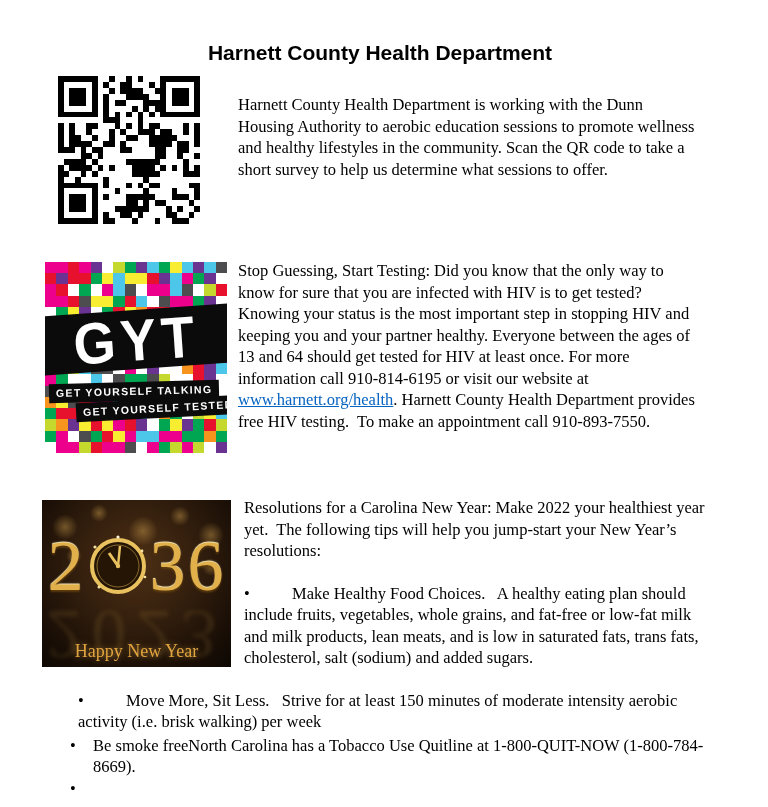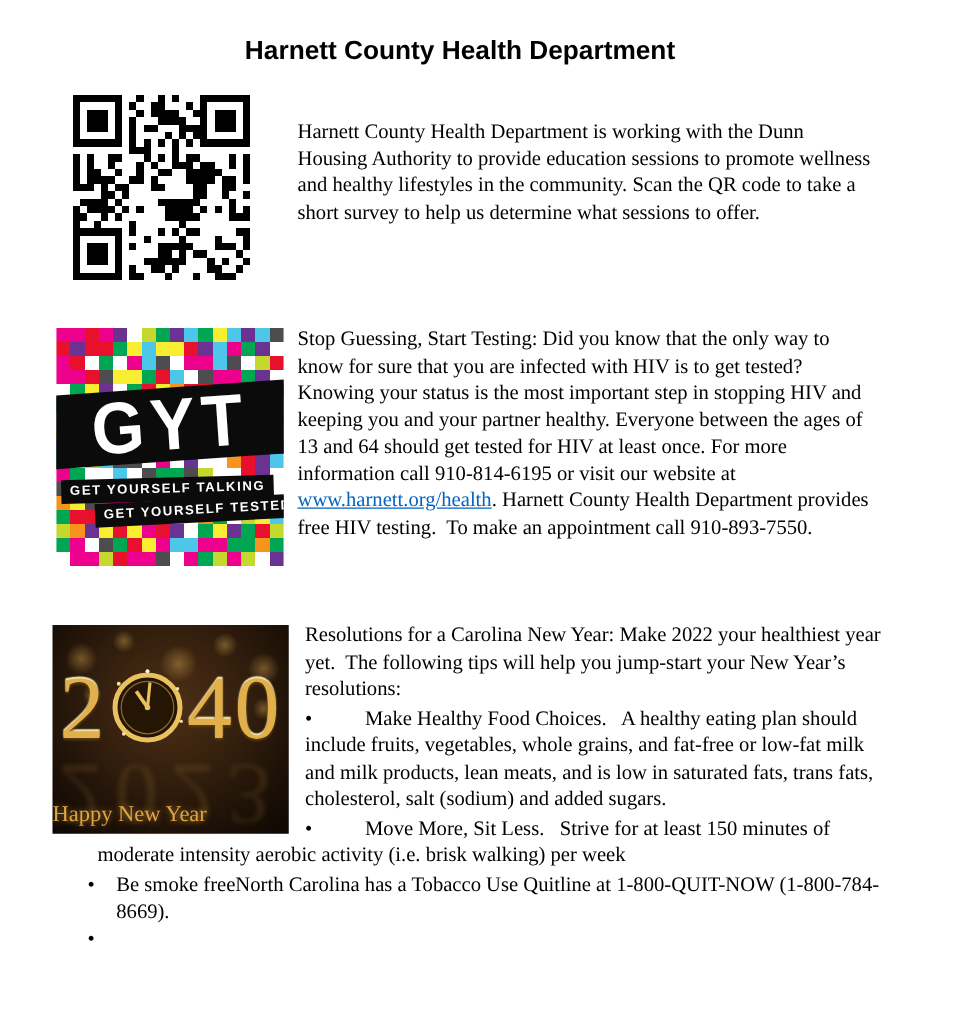--- a/index.html
+++ b/index.html
@@ -2,21 +2,21 @@
 <html><head>
 <meta charset="utf-8">
 <style>
   html,body{margin:0;padding:0}
   body{
     width:768px;height:807px;background:#ffffff;position:relative;overflow:hidden;
     font-family:"Liberation Serif",serif;color:#000;
   }
   .abs{position:absolute}
   .title{
-    left:42px;top:28px;width:652px;margin:0;text-align:center;
+    left:42px;top:28px;width:652px;margin:12px;text-align:center;
     font-family:"Liberation Sans",sans-serif;font-weight:bold;font-size:21px;line-height:26px;
   }
   .para{font-size:16.5px;line-height:21.5px;margin:0;white-space:pre-wrap}
   .para b{font-weight:normal}
   a.doclink{color:#0563C1;text-decoration:underline;cursor:pointer}
 
   
   #qr{left:58px;top:76px;width:142px;height:148px}
   #qr svg{display:block}
   #s1text{left:238px;top:94px;width:460px}
@@ -54,24 +54,24 @@
   .ny-year .d{
     font-size:72px;line-height:72px;font-family:"Liberation Serif",serif;
     color:#e2b04a;text-shadow:0 2px 2px #5d3c0e,0 -1px 1px #fdf0bb;letter-spacing:2px;
   }
   .ny-reflect{
     position:absolute;top:99px;left:0;right:0;text-align:center;
     font-size:70px;line-height:70px;color:#caa04a;opacity:.14;
     transform:scaleY(-1);filter:blur(2px);letter-spacing:10px;
   }
   .ny-caption{
-    position:absolute;bottom:5px;left:0;right:0;
+    position:absolute;bottom:5px;left:0;right:0;text-align:center;
     font-size:18px;color:#e2a43e;text-shadow:0 0 6px rgba(240,190,90,.55);z-index:2;
   }
-  .p-indent{margin:2px 0 0 36px}
+  .p-indent{margin:21px 0 0 36px}
   .btab{display:inline-block;width:48px}
   .mlist{margin-top:2px}
   .mli{position:relative;padding-left:51px;font-size:16.5px;line-height:21.5px}
   .mli .bullet{position:absolute;left:28px;top:0}
 </style>
 </head>
 <body>
 
 <h1 class="abs title">Harnett County Health Department</h1>
 
@@ -371,21 +371,21 @@
       <rect x="6" y="24" width="1" height="1" fill="#000"></rect>
       <rect x="8" y="24" width="1" height="1" fill="#000"></rect>
       <rect x="9" y="24" width="1" height="1" fill="#000"></rect>
       <rect x="13" y="24" width="1" height="1" fill="#000"></rect>
       <rect x="17" y="24" width="1" height="1" fill="#000"></rect>
       <rect x="20" y="24" width="1" height="1" fill="#000"></rect>
       <rect x="21" y="24" width="1" height="1" fill="#000"></rect>
       <rect x="22" y="24" width="1" height="1" fill="#000"></rect>
     </svg>
   </div>
-<p class="abs para" id="s1text">Harnett County Health Department is working with the Dunn Housing Authority to provide education sessions to promote wellness and healthy lifestyles in the community. Scan the QR code to take a short survey to help us determine what sessions to offer.</p>
+<p class="abs para" id="s1text">Harnett County Health Department is working with the Dunn Housing Authority to aerobic education sessions to promote wellness and healthy lifestyles in the community. Scan the QR code to take a short survey to help us determine what sessions to offer.</p>
 
 <div class="abs" id="gyt">
   <div id="gyt-mosaic">
       <svg width="182" height="191" viewBox="0 0 16 17" preserveAspectRatio="none" shape-rendering="crispEdges">
         <rect x="0" y="0" width="1" height="1" fill="#ec008c"></rect>
         <rect x="1" y="0" width="1" height="1" fill="#ec008c"></rect>
         <rect x="2" y="0" width="1" height="1" fill="#e8112d"></rect>
         <rect x="3" y="0" width="1" height="1" fill="#ec008c"></rect>
         <rect x="4" y="0" width="1" height="1" fill="#6a3391"></rect>
         <rect x="5" y="0" width="1" height="1" fill="#ffffff"></rect>
@@ -681,21 +681,21 @@
         <circle cx="31" cy="33" r="21" fill="none" stroke="#8a6a2f" stroke-width="1"></circle>
         <line x1="31" y1="33" x2="33" y2="13" stroke="#e9c15f" stroke-width="2.5"></line>
         <line x1="31" y1="33" x2="22" y2="20" stroke="#e9c15f" stroke-width="3"></line>
         <circle cx="31" cy="33" r="2.2" fill="#e9c15f"></circle>
         <circle cx="8" cy="14" r="1.6" fill="#f6e3a1"></circle>
         <circle cx="55" cy="18" r="1.4" fill="#f6e3a1"></circle>
         <circle cx="58" cy="44" r="1.3" fill="#f6e3a1"></circle>
         <circle cx="12" cy="54" r="1.5" fill="#f6e3a1"></circle>
         <circle cx="31" cy="4" r="1.6" fill="#fff6d8"></circle>
       </svg>
-      <span class="d">40</span>
+      <span class="d">36</span>
     </div>
     <div class="ny-reflect">2023</div>
     <div class="ny-caption">Happy New Year</div>
   </div>
 
   <p class="para"><b>Resolutions for a Carolina New Year:</b><span> Make 2022 your healthiest year yet.  The following tips will help you jump-start your New Year’s resolutions:</span></p>
 
   <p class="para p-indent"><span class="btab">•</span><span>Make Healthy Food Choices.   A healthy eating plan should include fruits, vegetables, whole grains, and fat-free or low-fat milk and milk products, lean meats, and is low in saturated fats, trans fats, cholesterol, salt (sodium) and added sugars.</span></p>
 
   <p class="para p-indent"><span class="btab">•</span><span>Move More, Sit Less.   Strive for at least 150 minutes of moderate intensity aerobic activity (i.e. brisk walking) per week</span></p>

